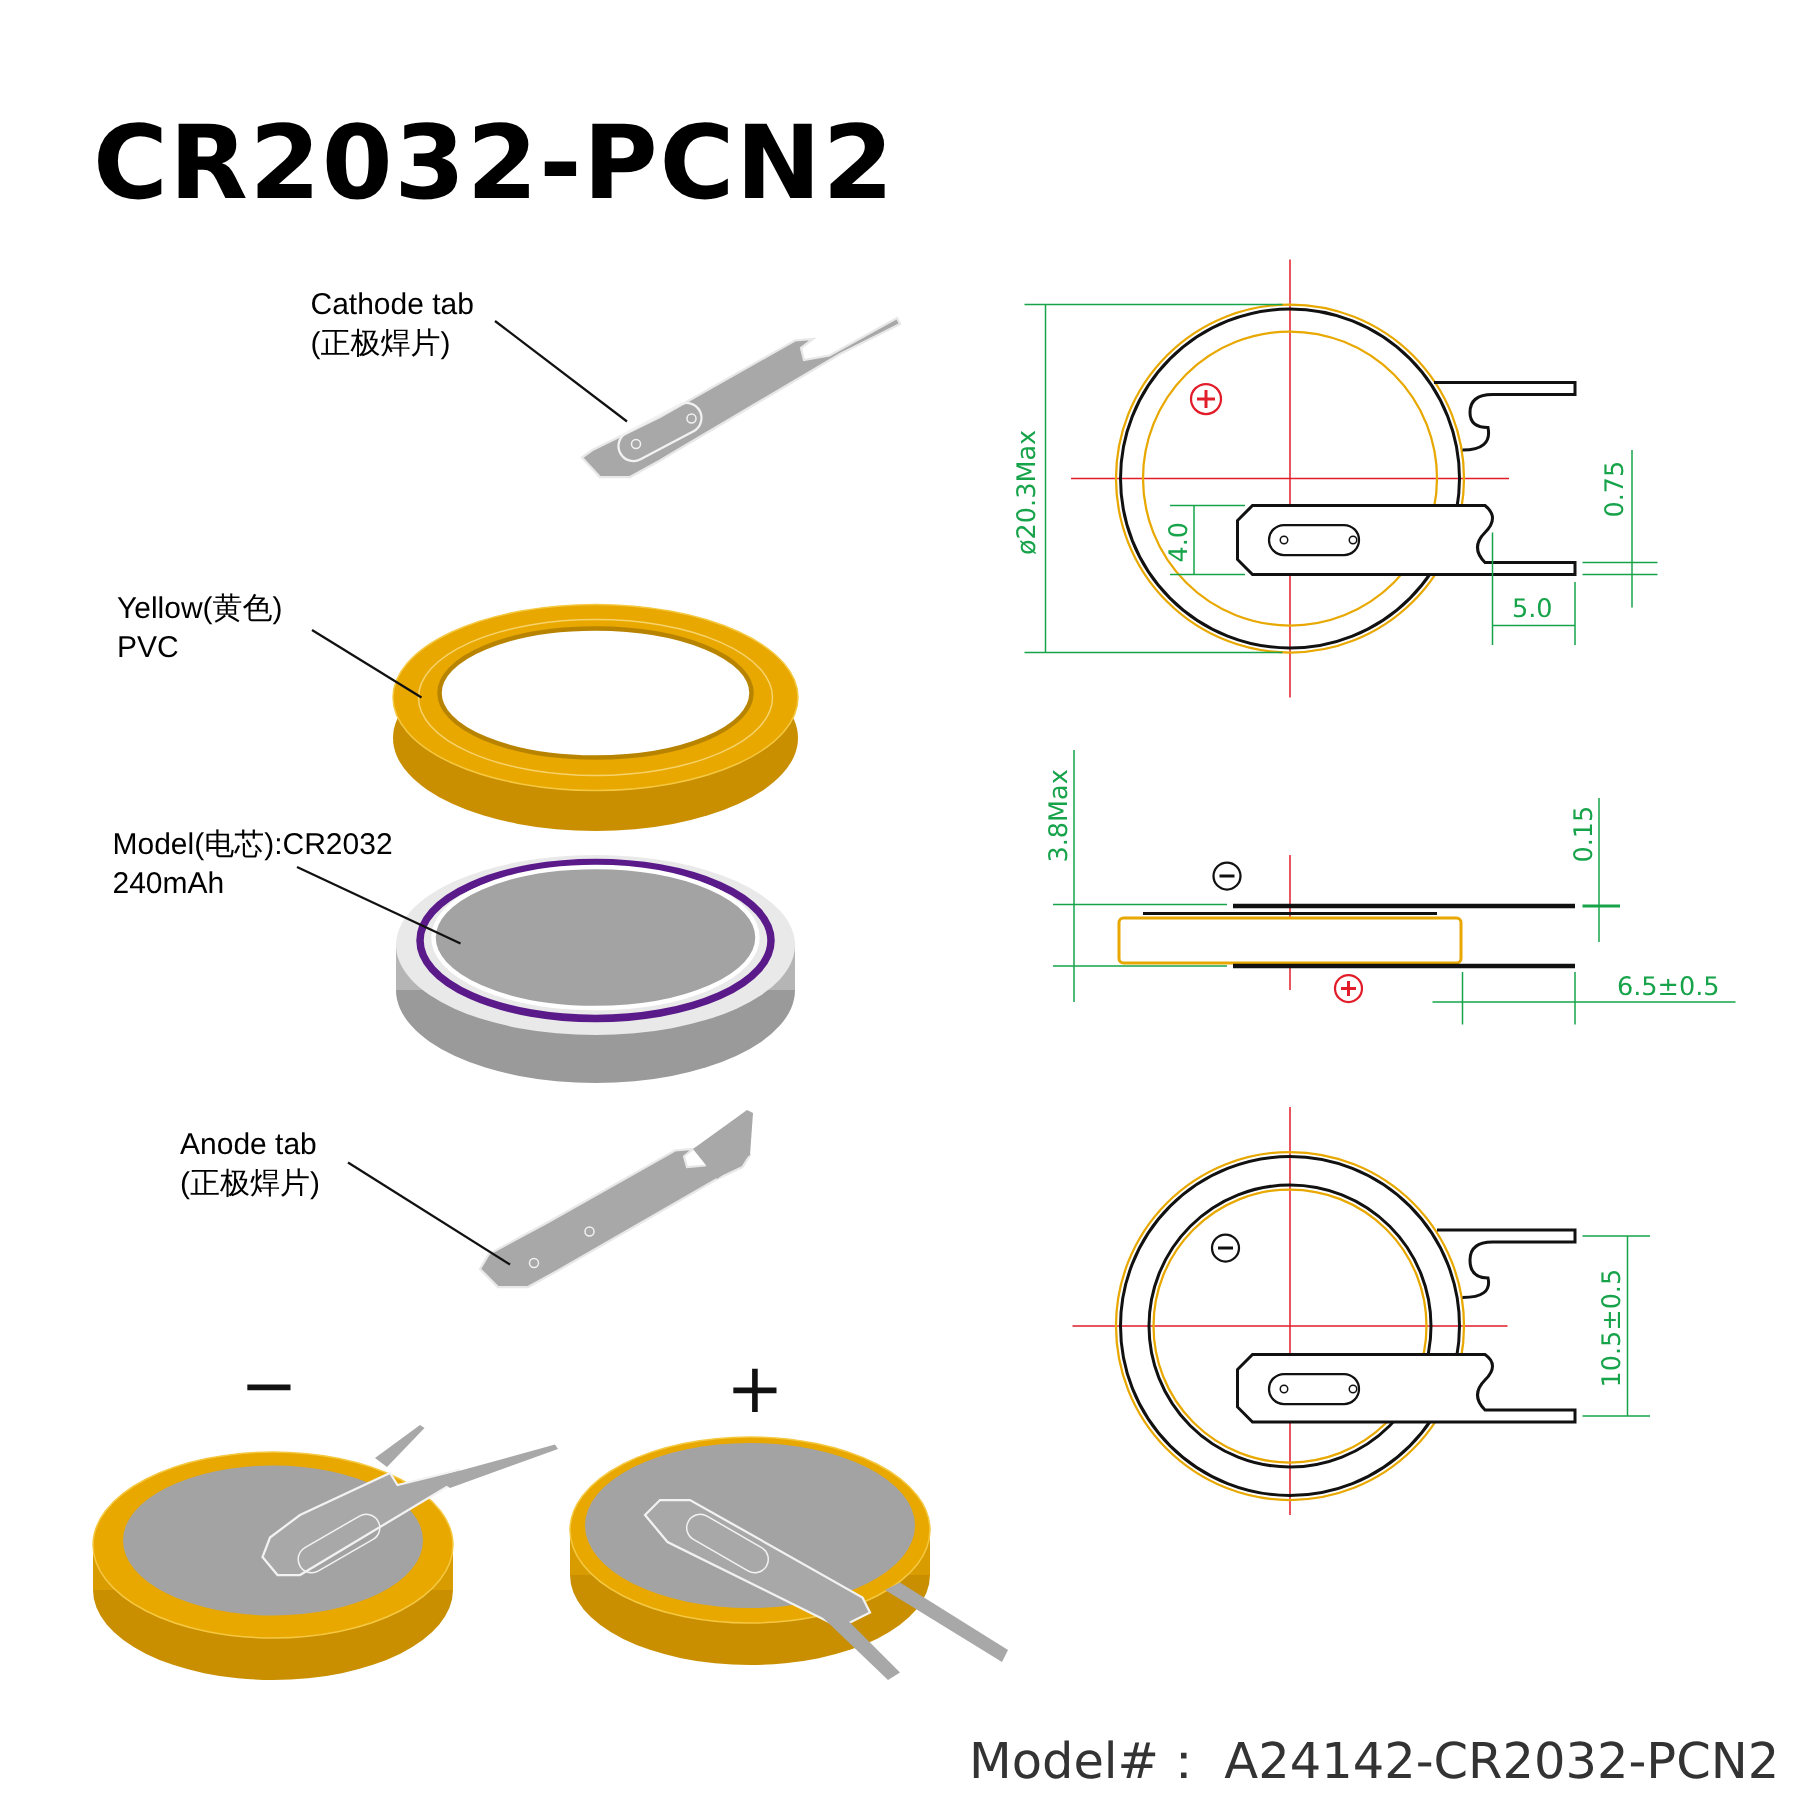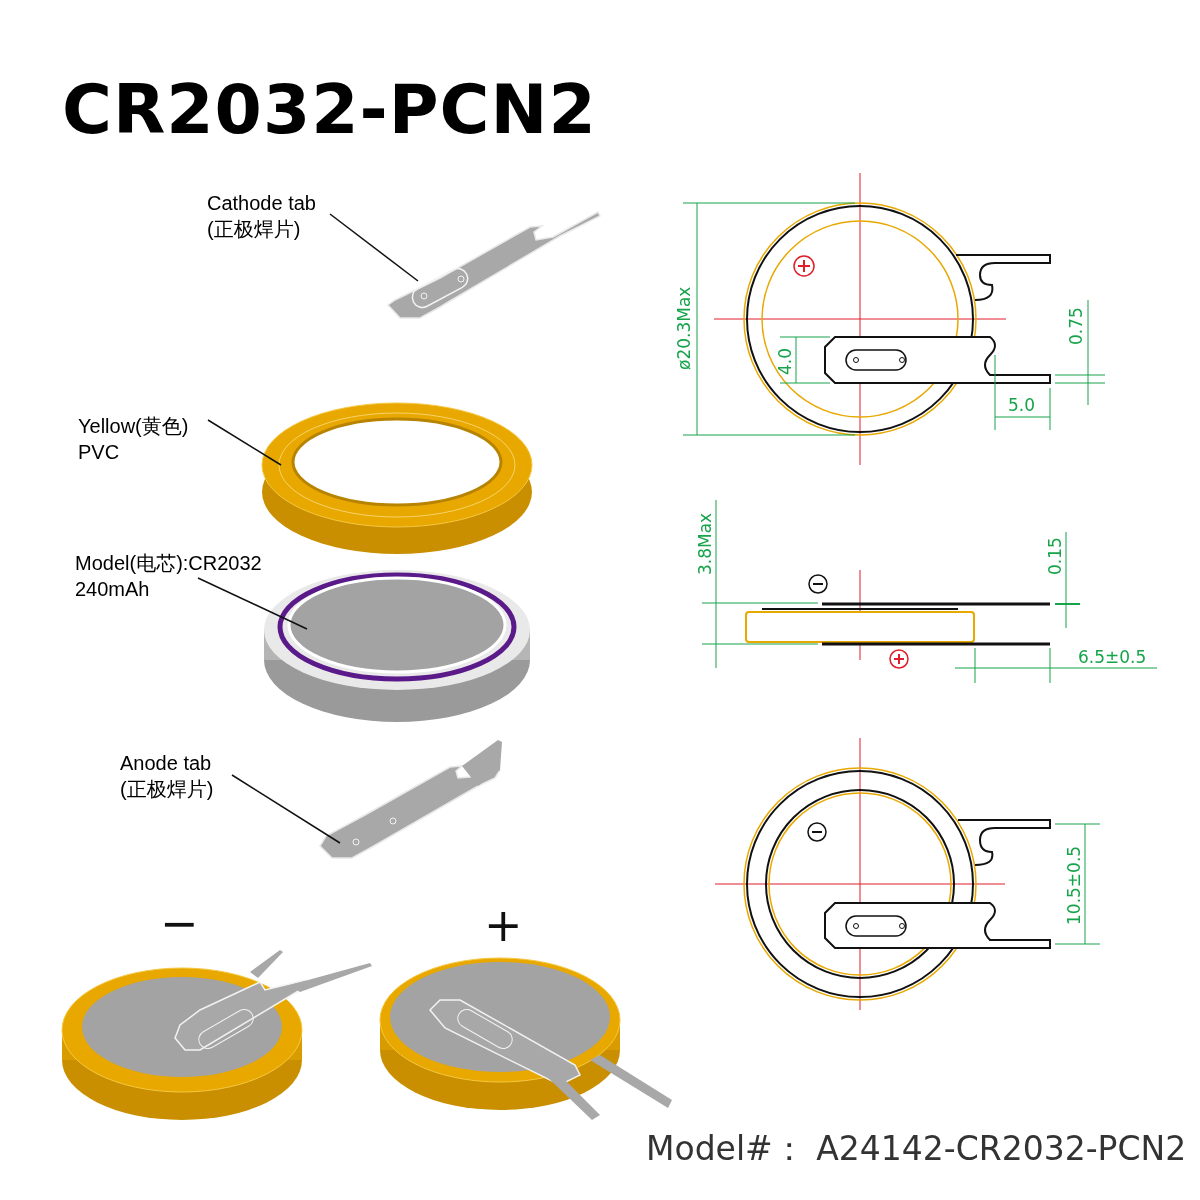--- a/index.html
+++ b/index.html
@@ -1,19 +1,19 @@
 <!DOCTYPE html>
 <html><head>
 <meta charset="utf-8">
 <style>
   html, body { margin:0; padding:0; background:#ffffff; }
   body { width:1200px; height:1200px; position:relative; overflow:hidden; font-family:"Liberation Sans", sans-serif; }
   .title { position:absolute; left:62px; top:76px; font-family:"DejaVu Sans", sans-serif; font-weight:bold; font-size:68px; letter-spacing:1px; color:#000; line-height:1; }
   .label { position:absolute; font-family:"Liberation Sans", sans-serif; font-size:20px; color:#000000; line-height:26px; white-space:nowrap; }
-  .model { position:absolute; left:646px; top:1127px; font-family:"DejaVu Sans", sans-serif; font-size:33px; color:#333; white-space:nowrap; }
+  .model { position:absolute; left:646px; top:1152px; font-family:"DejaVu Sans", sans-serif; font-size:33px; color:#333; white-space:nowrap; }
   .sign { position:absolute; font-family:"DejaVu Sans", sans-serif; font-size:46px; color:#111; line-height:1; }
   svg { position:absolute; left:0; top:0; }
   .dim { font-family:"DejaVu Sans", sans-serif; font-size:17px; fill:#16a34a; }
 </style>
 </head>
 <body>
 
 <div class="title">CR2032-PCN2</div>
 
 <svg width="1200" height="1200">
@@ -71,21 +71,21 @@
     <polygon points="545,1075 555,1070 600,1115 592,1120" fill="#a8a8a8"></polygon>
     <polygon points="590,1060 600,1055 672,1100 668,1108" fill="#a8a8a8"></polygon>
     <rect x="455" y="1020" width="60" height="18" rx="9" transform="rotate(30 485 1029)" fill="none" stroke="#f2f2f2"></rect>
   </g>
 </svg>
 
 <div class="label" style="left:207px;top:190px;">
   <div>Cathode tab</div>
   <div>(正极焊片)</div>
 </div>
-<div class="label" style="left:78px;top:393px;margin-top:20px;">
+<div class="label" style="left:78px;top:393px;">
   <div>Yellow(黄色)</div>
   <div>PVC</div>
 </div>
 <div class="label" style="left:75px;top:550px;">
   <div>Model(电芯):CR2032</div>
   <div>240mAh</div>
 </div>
 <div class="label" style="left:120px;top:750px;">
   <div>Anode tab</div>
   <div>(正极焊片)</div>

